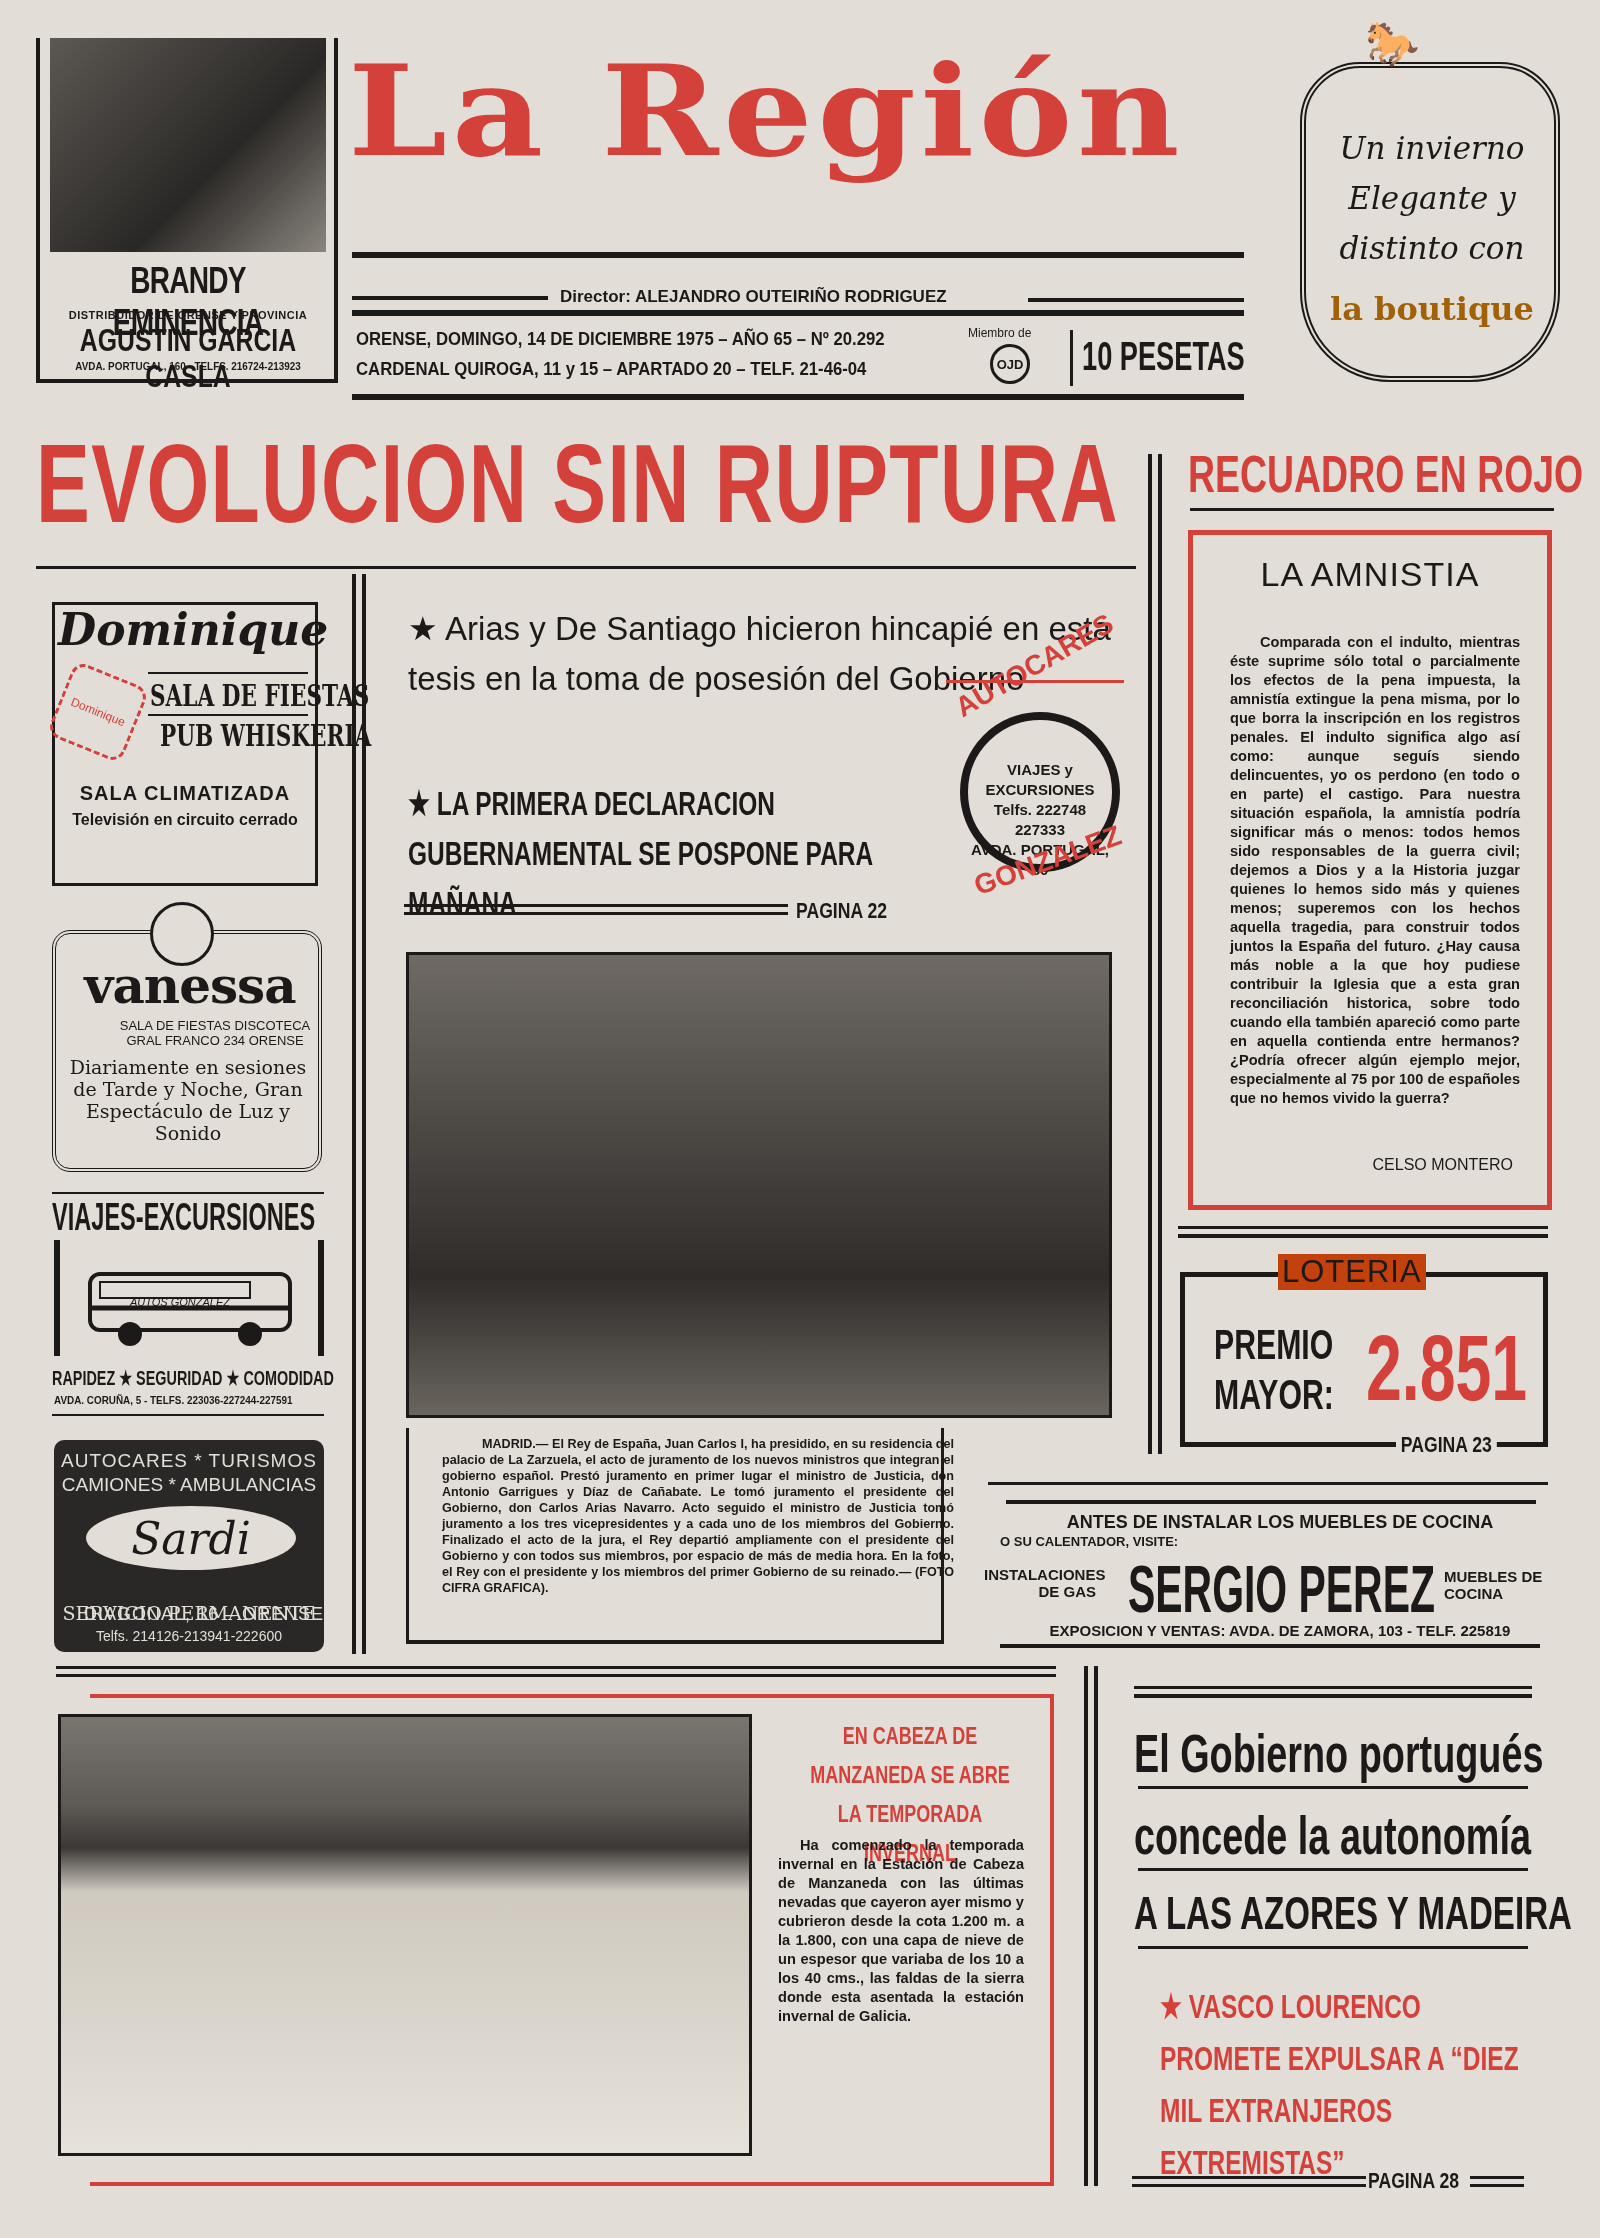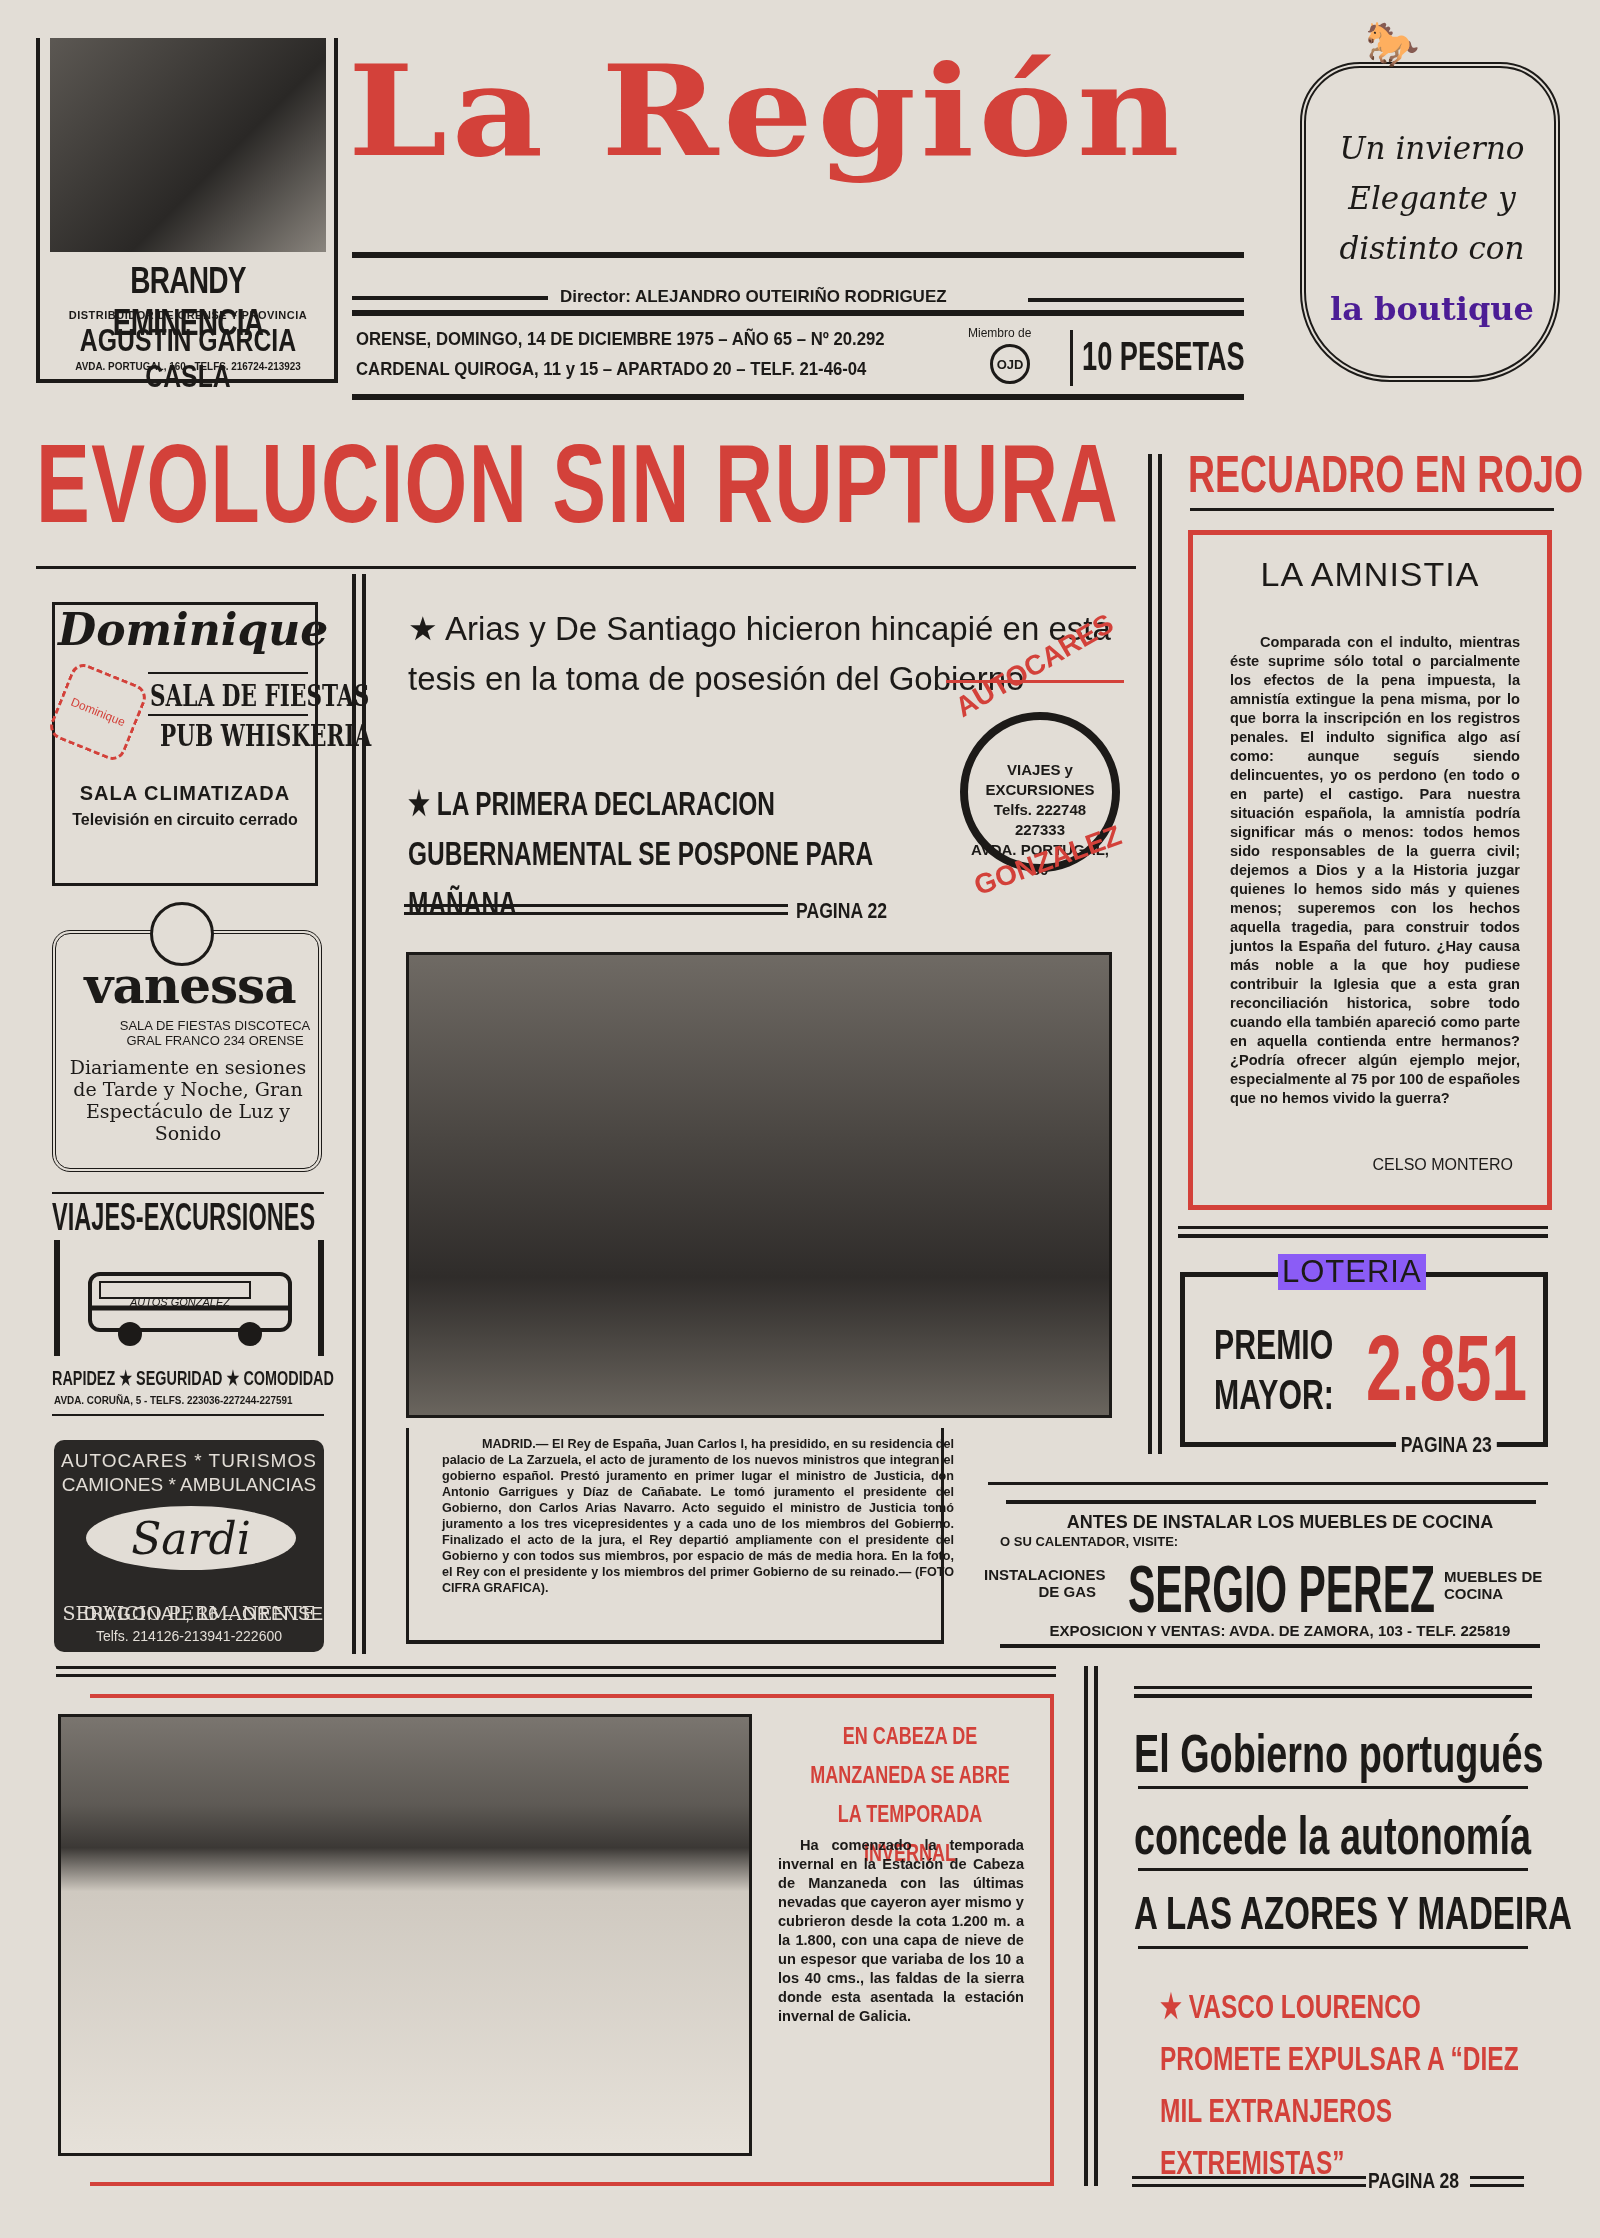--- a/index.html
+++ b/index.html
@@ -34,35 +34,35 @@
   .dateline { left: 356px; top: 328px; font-size: 19px; font-weight: bold; transform: scaleX(0.88); transform-origin: left top; }
   .address { left: 356px; top: 358px; font-size: 19px; font-weight: bold; transform: scaleX(0.88); transform-origin: left top; }
   .miembro { left: 968px; top: 326px; font-size: 12px; }
   .ojd { left: 990px; top: 344px; width: 40px; height: 40px; border-radius: 50%; border: 3px solid #1c1a18; font-size: 13px; font-weight: bold; display:flex; align-items:center; justify-content:center; }
   .price { left: 1082px; top: 334px; font-size: 40px; font-weight: bold; transform: scaleX(0.68); transform-origin: left top; }
 
   .boutique { left: 1284px; top: 18px; width: 296px; height: 390px; }
   .boutique-frame { position:absolute; left: 16px; top: 44px; width: 260px; height: 320px; border: 6px double #1c1a18; border-radius: 60px 60px 90px 90px; }
   .boutique-horse { left: 1365px; top: 18px; font-size: 44px; color: #d3413a; }
   .boutique-line { font-family: "DejaVu Serif", serif; font-style: italic; font-size: 31px; text-align: center; width: 296px; left: 1284px; }
-  .boutique-brand { left: 1284px; top: 290px; width: 296px; text-align: center; font-family: "DejaVu Serif", serif; font-weight: bold; font-size: 32px; color: #4c1d95; }
+  .boutique-brand { left: 1284px; top: 290px; width: 296px; text-align: center; font-family: "DejaVu Serif", serif; font-weight: bold; font-size: 32px; color: #a16207; }
 
   
   .headline { left: 36px; top: 428px; font-size: 112px; font-weight: bold; color: #d3413a; letter-spacing: 2px; transform: scaleX(0.72); transform-origin: left top; line-height: 1; white-space: nowrap; }
   .recuadro-title { left: 1188px; top: 444px; font-size: 52px; font-weight: bold; color: #d3413a; transform: scaleX(0.72); transform-origin: left top; white-space: nowrap; }
 
   
   .amn-box { left: 1188px; top: 530px; width: 364px; height: 680px; border: 5px solid #d3413a; }
   .amn-title { left: 1188px; top: 555px; width: 364px; text-align:center; font-size: 34px; letter-spacing: 1px; }
   .amn-body { left: 1230px; top: 633px; width: 290px; font-size: 14.6px; line-height: 19px; font-weight: bold; text-indent: 30px; }
   .amn-author { left: 1230px; top: 1156px; width: 283px; text-align: right; font-size: 16px; }
 
   
   .lot-box { left: 1180px; top: 1272px; width: 368px; height: 175px; border: 5px solid #1c1a18; }
-  .lot-title { left: 1278px; top: 1254px; background: #8b5cf6; padding: 0 4px; font-size: 31px; letter-spacing: 1px; }
+  .lot-title { left: 1278px; top: 1254px; background: #c2410c; padding: 0 4px; font-size: 31px; letter-spacing: 1px; }
   .lot-prem { left: 1214px; top: 1320px; font-size: 42px; font-weight: bold; line-height: 50px; transform: scaleX(0.72); transform-origin: left top; }
   .lot-num { left: 1366px; top: 1322px; font-size: 92px; font-weight: bold; color: #d3413a; transform: scaleX(0.7); transform-origin: left top; line-height: 1; }
   .lot-page { left: 1396px; top: 1432px; background: #e2ddd6; padding: 0 6px; font-size: 22px; font-weight: bold; transform: scaleX(0.8); transform-origin: left top; }
 
   
   .sp-line1 { left: 1000px; top: 1512px; width: 560px; text-align:center; font-size: 18px; font-weight: bold; }
   .sp-line2 { left: 1000px; top: 1534px; width: 560px; font-size: 13px; font-weight: bold; }
   .sp-left { left: 984px; top: 1566px; width: 112px; text-align:right; font-size: 15px; font-weight: bold; line-height: 17px; }
   .sp-name { left: 1128px; top: 1556px; font-size: 66px; font-weight: bold; transform: scaleX(0.62); transform-origin: left top; line-height: 1; white-space: nowrap; }
   .sp-right { left: 1444px; top: 1568px; font-size: 15px; font-weight: bold; line-height: 17px; }

